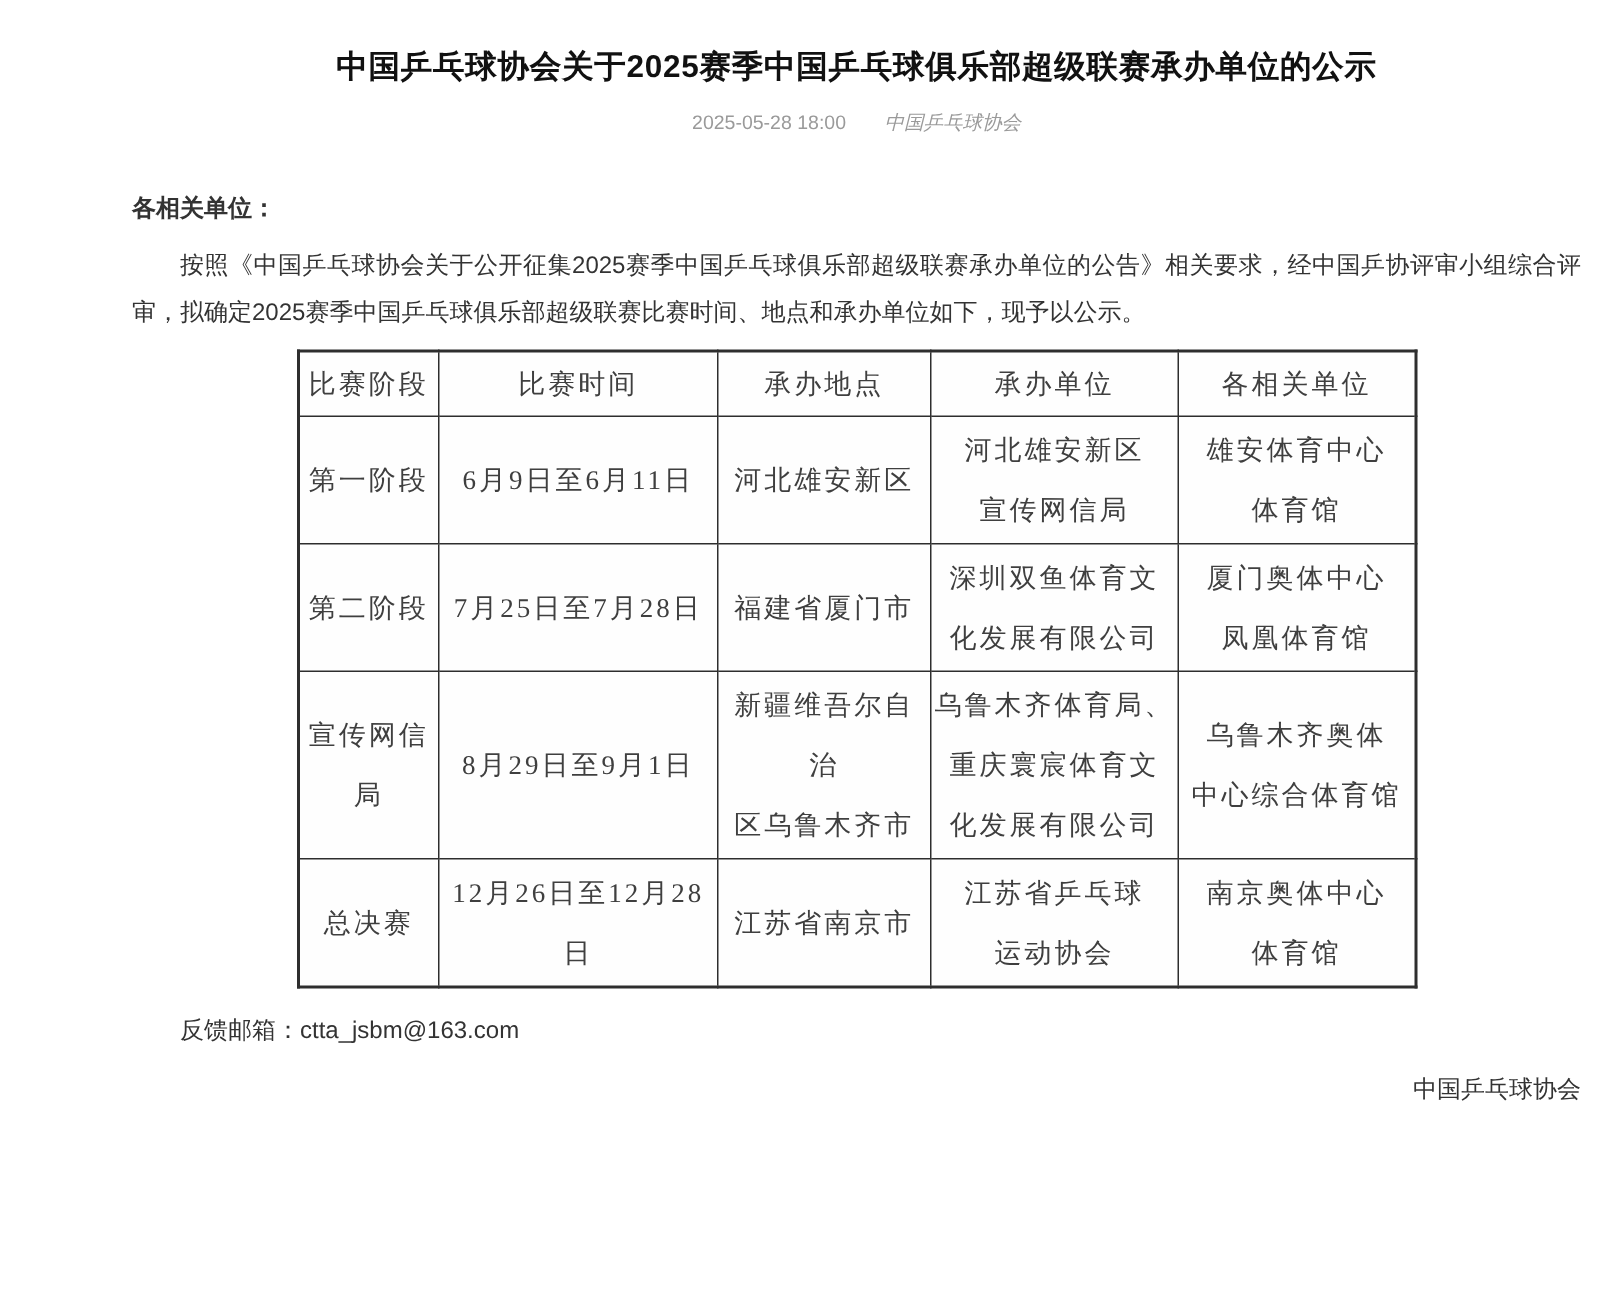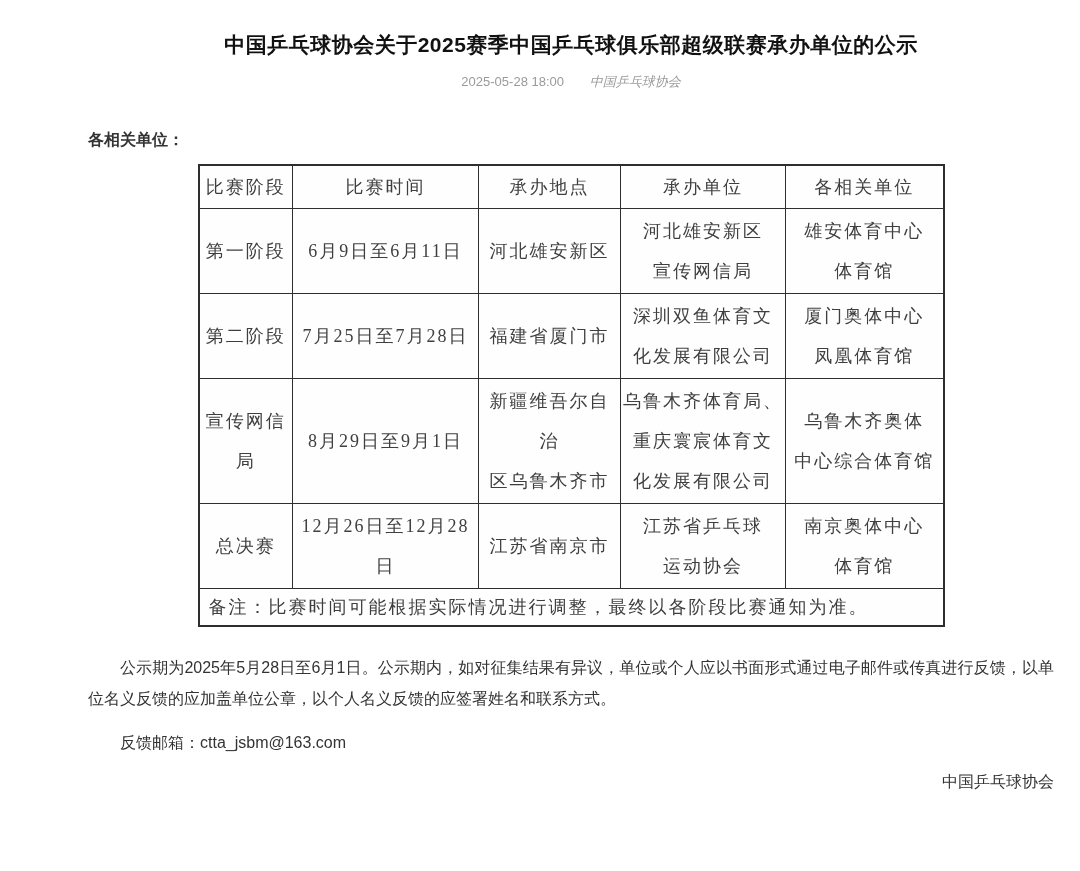--- a/index.html
+++ b/index.html
@@ -105,20 +105,21 @@
 
   <h1 class="article-title">中国乒乓球协会关于2025赛季中国乒乓球俱乐部超级联赛承办单位的公示</h1>
 
   <div class="meta-line">
     <span class="meta-item">2025-05-28 18:00</span>
     <span class="meta-item meta-source">中国乒乓球协会</span>
   </div>
 
   <div class="salutation">各相关单位：</div>
 
+  <p class="body-paragraph p-intro">按照《中国乒乓球协会关于公开征集2025赛季中国乒乓球俱乐部超级联赛承办单位的公告》相关要求，经中国乒协评审小组综合评审，拟确定2025赛季中国乒乓球俱乐部超级联赛比赛时间、地点和承办单位如下，现予以公示。</p>
 
   <table class="schedule">
     <colgroup>
       <col style="width:94px">
       <col style="width:186px">
       <col style="width:142px">
       <col style="width:165px">
       <col style="width:158px">
     </colgroup>
     <tbody>
@@ -160,27 +161,23 @@
       </tr>
       <tr class="row-std">
         <td>总决赛</td>
         <td>12月26日至12月28日</td>
         <td>江苏省南京市</td>
         <td>江苏省乒乓球
 运动协会</td>
         <td>南京奥体中心
 体育馆</td>
       </tr>
-      <tr class="note-row">
-        <td colspan="5">备注：比赛时间可能根据实际情况进行调整，最终以各阶段比赛通知为准。</td>
-      </tr>
     </tbody>
   </table>
 
-  <p class="body-paragraph p-notice">公示期为2025年5月28日至6月1日。公示期内，如对征集结果有异议，单位或个人应以书面形式通过电子邮件或传真进行反馈，以单位名义反馈的应加盖单位公章，以个人名义反馈的应签署姓名和联系方式。</p>
 
   <div class="contact-block">
     <div class="contact-line">反馈邮箱：ctta_jsbm@163.com</div>
   </div>
 
   <div class="signature-block">
     <div>中国乒乓球协会</div>
 
   </div>
 

